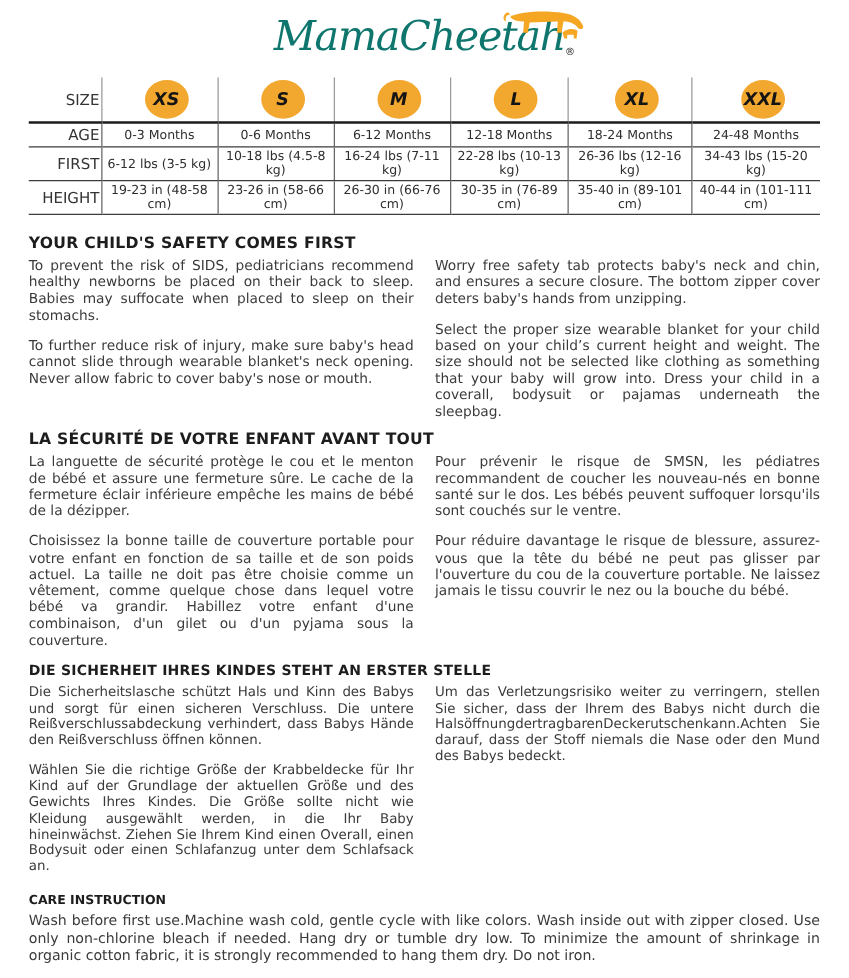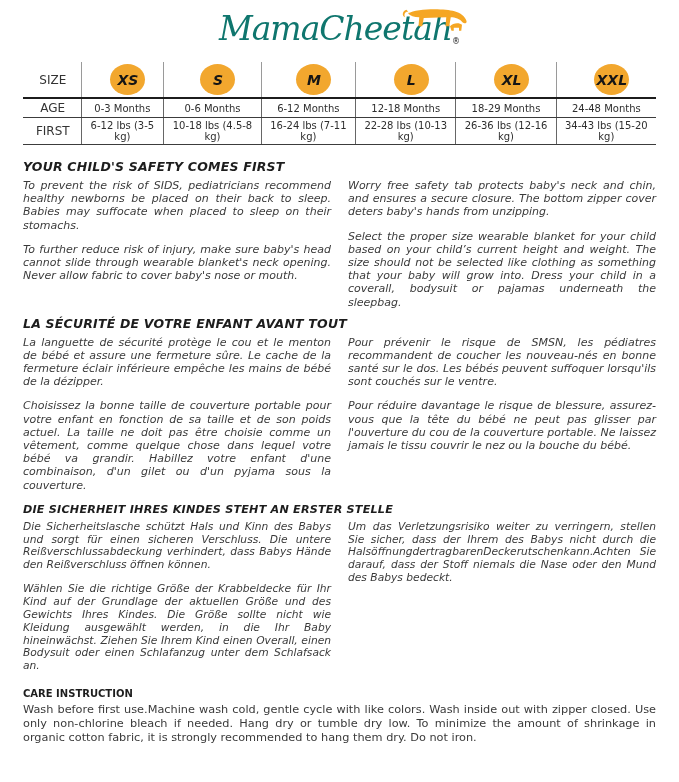--- a/index.html
+++ b/index.html
@@ -16,35 +16,35 @@
   .logo-text {
     font-family: "DejaVu Serif", serif; font-style: italic;
     font-size: 33px; color: #0f766e; letter-spacing: -1px;
   }
   .reg { font-size: 8px; color: #161616; vertical-align: sub; }
   .cheetah { position: absolute; left: 376px; top: 3px; width: 78px; height: 30px; }
 
   
   .size-table { width: 100%; border-collapse: collapse; margin-top: 4px; color: #2e2e2e; }
   .size-table td { text-align: center; vertical-align: middle; padding: 2px 1px; }
-  .size-table td.lbl { text-align: center; font-size: 12px; width: 58px; padding-left: 3px; color: #333; }
+  .size-table td.lbl { text-align: right; font-size: 12px; width: 58px; padding-left: 3px; color: #333; }
   .size-table td + td { border-left: 1.4px solid #666; }
   .row-size td { border-bottom: 2.5px solid #1c1c1c; height: 33px; padding-left: 12px; }
   .row-size td + td { border-left-color: #9a9a9a; }
   .row-age td, .row-weight td { border-bottom: 1.5px solid #3c3c3c; height: 19px; font-size: 10px; }
   .row-height td { border-bottom: 1.5px solid #3c3c3c; height: 19px; font-size: 10px; }
   .size-circle {
     display: inline-flex; align-items: center; justify-content: center;
     width: 35px; height: 31px; border-radius: 50%;
     background: #F2A72E; color: #151515;
     font-weight: bold; font-style: italic; font-size: 14px;
   }
 
   
-  .section { margin-top: 14px; font-style: italic; }
+  .section { margin-top: 14px; }
   .section h2 { font-size: 12.5px; color: #1d1d1d; letter-spacing: .2px; margin-bottom: 5px; }
   .cols { display: flex; gap: 17px; }
   .col { flex: 1 1 0; }
   .col p { font-size: 11px; line-height: 1.2; text-align: justify; margin-bottom: 11px; color: #3a3a3a; }
   .col p:last-child { margin-bottom: 0; }
   .section-fr { margin-top: 7px; }
   .section-de { margin-top: 11px; }
   .section-de h2 { font-size: 11.2px; }
   .section-de .col p { font-size: 10.7px; }
 
@@ -79,31 +79,40 @@
       <td><span class="size-circle">L</span></td>
       <td><span class="size-circle">XL</span></td>
       <td><span class="size-circle">XXL</span></td>
     </tr>
     <tr class="row-age">
       <td class="lbl">AGE</td>
       <td>0-3 Months</td>
       <td>0-6 Months</td>
       <td>6-12 Months</td>
       <td>12-18 Months</td>
-      <td>18-29 Months</td>
+      <td>18-24 Months</td>
       <td>24-48 Months</td>
     </tr>
     <tr class="row-weight">
       <td class="lbl">FIRST</td>
       <td>6-12 lbs (3-5 kg)</td>
       <td>10-18 lbs (4.5-8 kg)</td>
       <td>16-24 lbs (7-11 kg)</td>
       <td>22-28 lbs (10-13 kg)</td>
       <td>26-36 lbs (12-16 kg)</td>
       <td>34-43 lbs (15-20 kg)</td>
+    </tr>
+    <tr class="row-height">
+      <td class="lbl">HEIGHT</td>
+      <td>19-23 in (48-58 cm)</td>
+      <td>23-26 in (58-66 cm)</td>
+      <td>26-30 in (66-76 cm)</td>
+      <td>30-35 in (76-89 cm)</td>
+      <td>35-40 in (89-101 cm)</td>
+      <td>40-44 in (101-111 cm)</td>
     </tr>
   </tbody>
     </table>
 
   <div class="section section-en">
     <h2>YOUR CHILD'S SAFETY COMES FIRST</h2>
     <div class="cols">
       <div class="col">
         <p>To prevent the risk of SIDS, pediatricians recommend healthy newborns be placed on their back to sleep. Babies may suffocate when placed to sleep on their stomachs.</p>
         <p>To further reduce risk of injury, make sure baby's head cannot slide through wearable blanket's neck opening. Never allow fabric to cover baby's nose or mouth.</p>

